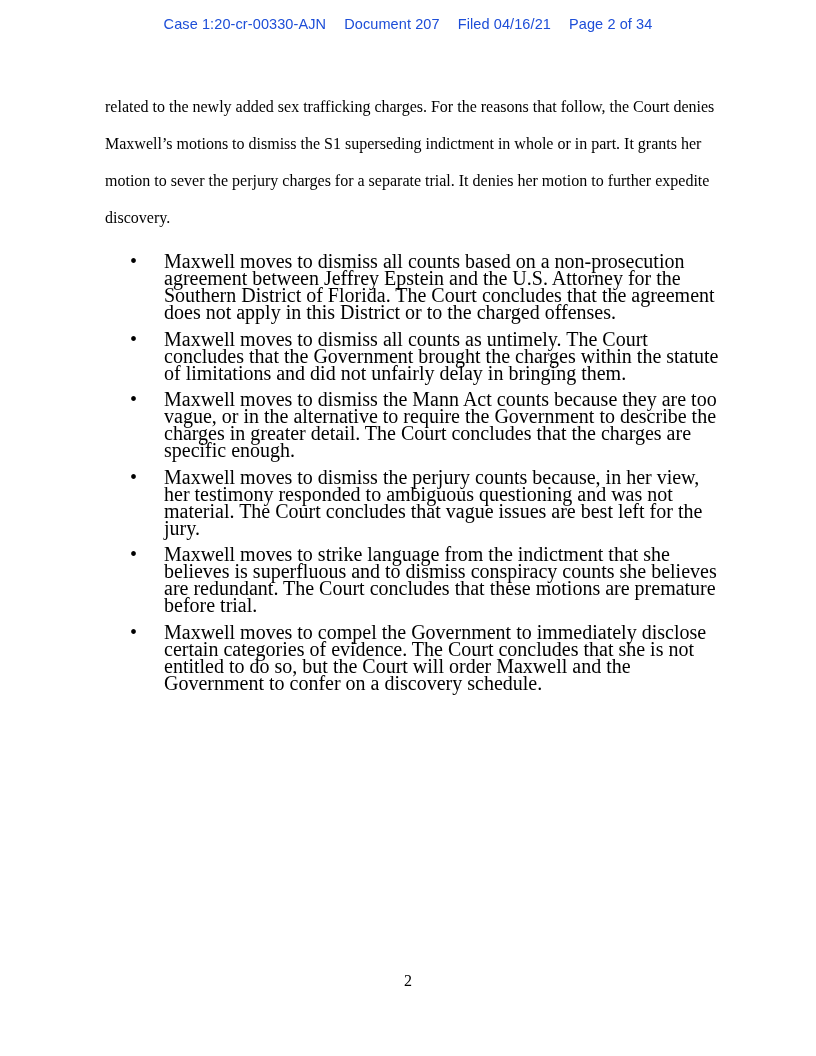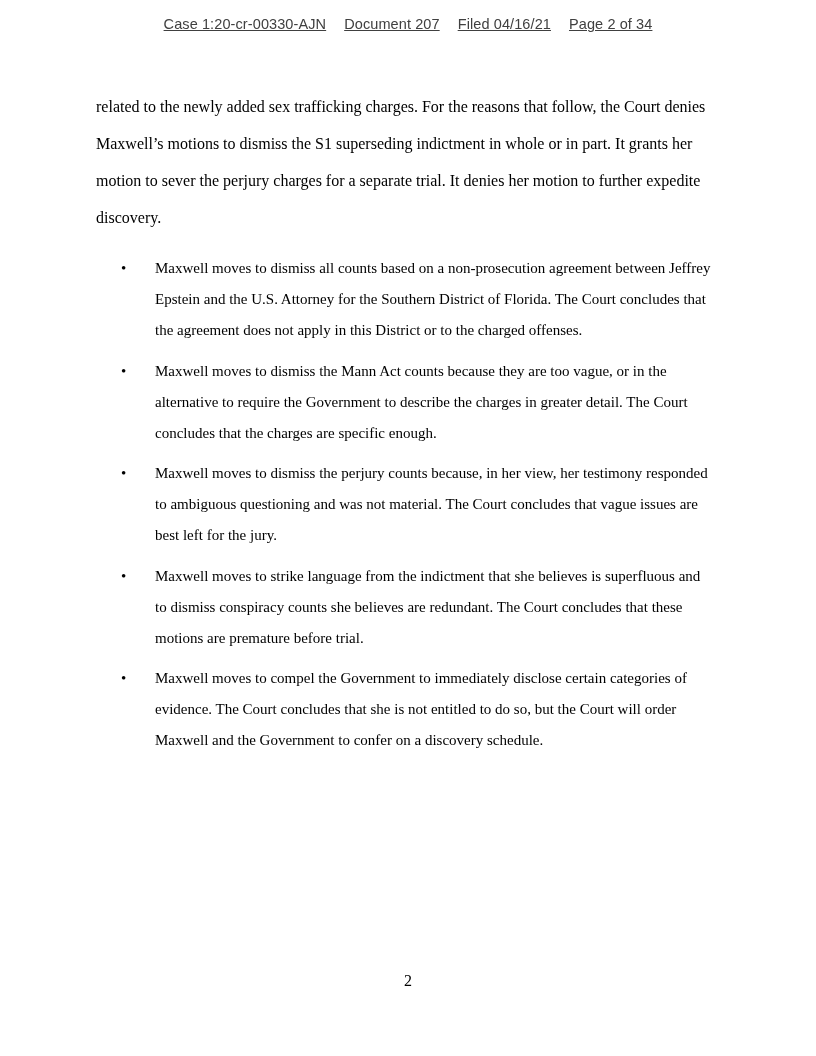--- a/index.html
+++ b/index.html
@@ -27,43 +27,43 @@
     font-size: 14.5px;
     letter-spacing: 0.1px;
   }
   .stamp span {
     margin: 0 9px;
     white-space: nowrap;
   }
   .doc-body {
     position: absolute;
     top: 88px;
-    left: 96px;
+    left: 105px;
     width: 618px;
     font-size: 16px;
     text-align: left;
   }
   .para {
     margin: 0;
     line-height: 37px;
   }
   .para.first-line-indent {
     text-indent: 48px;
   }
   ul.bullets {
     list-style: none;
     margin: 17px 0 0 0;
     padding: 0;
   }
   ul.bullets li {
     position: relative;
     padding-left: 59px;
-    line-height: 31px;
+    line-height: 17px;
     margin-bottom: 9.5px;
-    font-size: 15px;
+    font-size: 20px;
   }
   ul.bullets li::before {
     content: "\2022";
     position: absolute;
     left: 25px;
     top: 0;
   }
   .pageno {
     position: absolute;
     bottom: 66px;
@@ -71,29 +71,30 @@
     right: 0;
     text-align: center;
     font-size: 16px;
   }
 </style>
 </head>
 <body>
 
 <div class="page">
 
-  <div class="stamp" style="color: #404040; text-decoration: underline;">
+  <div class="stamp" style="color: #1d4ed8;">
     <span>Case 1:20-cr-00330-AJN</span><span>Document 207</span><span>Filed 04/16/21</span><span>Page 2 of 34</span>
   </div>
 
   <div class="doc-body">
     <p class="para">related to the newly added sex trafficking charges.  For the reasons that follow, the Court denies Maxwell’s motions to dismiss the S1 superseding indictment in whole or in part.  It grants her motion to sever the perjury charges for a separate trial.  It denies her motion to further expedite discovery.</p>
 
     <ul class="bullets">
       <li>Maxwell moves to dismiss all counts based on a non-prosecution agreement between Jeffrey Epstein and the U.S. Attorney for the Southern District of Florida.  The Court concludes that the agreement does not apply in this District or to the charged offenses.</li>
+      <li>Maxwell moves to dismiss all counts as untimely.  The Court concludes that the Government brought the charges within the statute of limitations and did not unfairly delay in bringing them.</li>
       <li>Maxwell moves to dismiss the Mann Act counts because they are too vague, or in the alternative to require the Government to describe the charges in greater detail.  The Court concludes that the charges are specific enough.</li>
       <li>Maxwell moves to dismiss the perjury counts because, in her view, her testimony responded to ambiguous questioning and was not material.  The Court concludes that vague issues are best left for the jury.</li>
       <li>Maxwell moves to strike language from the indictment that she believes is superfluous and to dismiss conspiracy counts she believes are redundant.  The Court concludes that these motions are premature before trial.</li>
       <li>Maxwell moves to compel the Government to immediately disclose certain categories of evidence.  The Court concludes that she is not entitled to do so, but the Court will order Maxwell and the Government to confer on a discovery schedule.</li>
     </ul>
   </div>
 
   <div class="pageno">2</div>
 
 </div>

